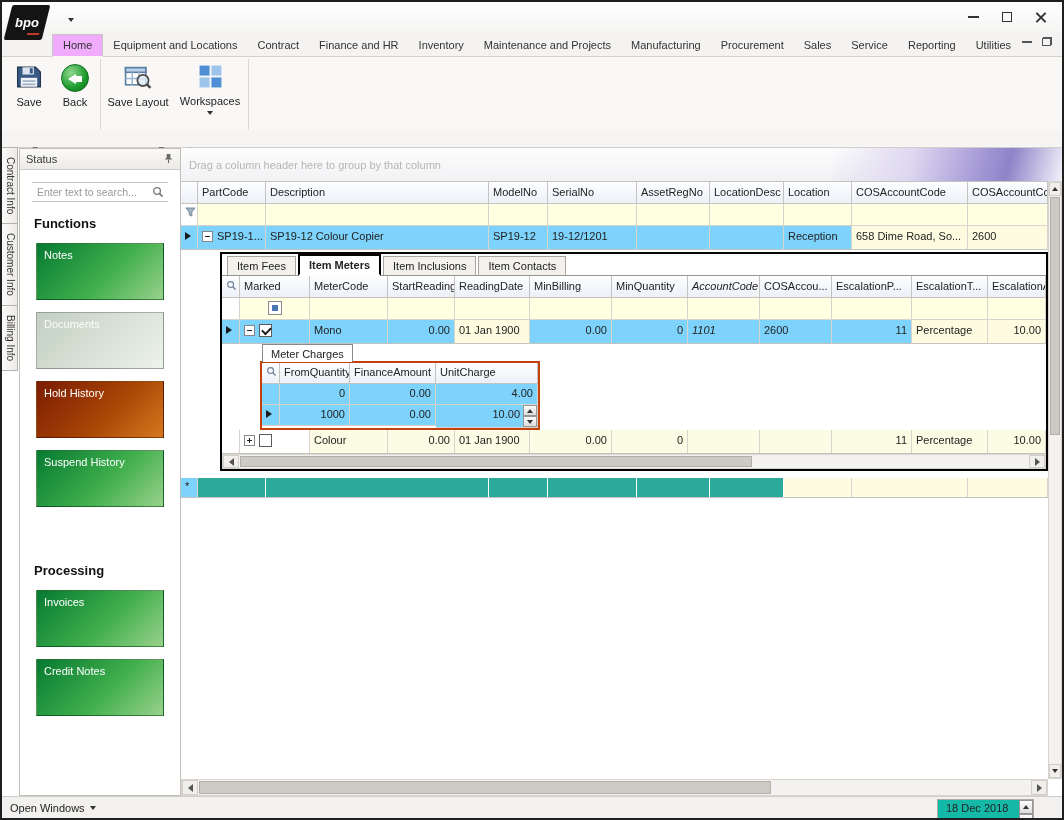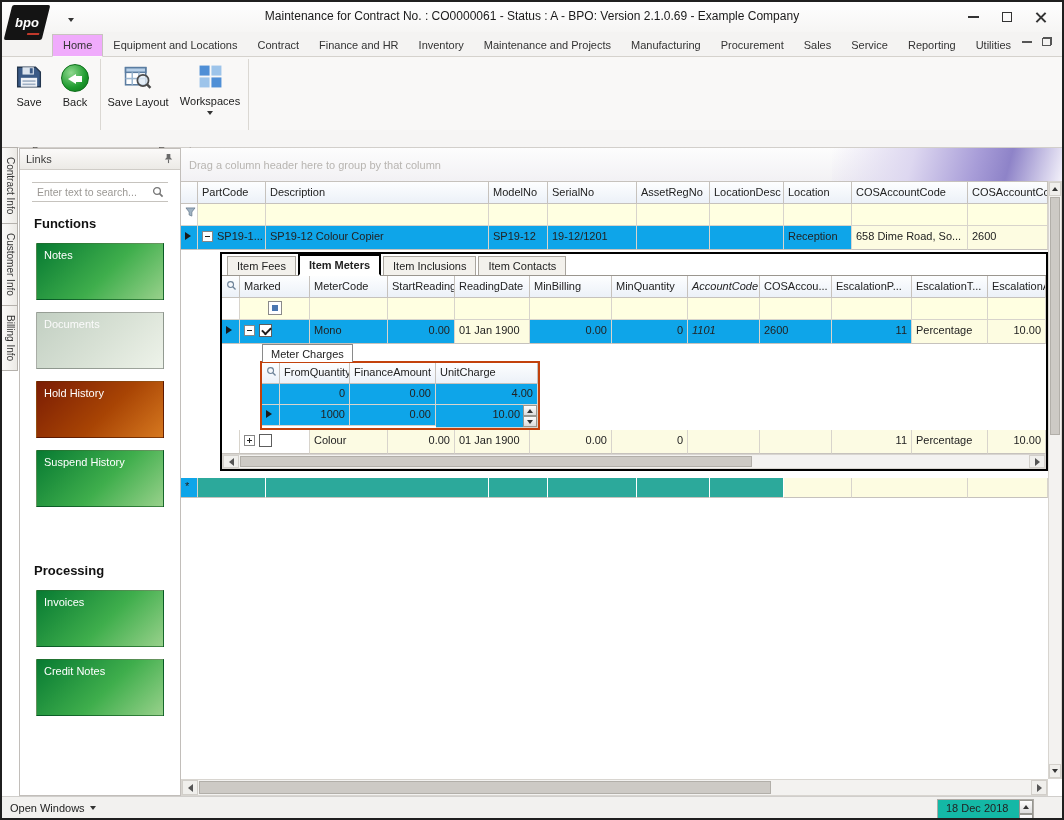--- a/index.html
+++ b/index.html
@@ -66,21 +66,21 @@
   .fn-red { background:linear-gradient(135deg,#7b1d04 0%,#a84404 55%,#d6781f 100%); }
 
   
   .main { position:absolute; left:179px; top:146px; width:881px; height:648px; background:#fff; }
   .groupby { position:relative; height:33px; background:linear-gradient(#fdfdfd,#f2f1f4); color:#b8b5b1; display:flex; align-items:center; padding-left:8px; overflow:hidden; }
   .gb-decor { position:absolute; right:0; top:0; width:230px; height:33px; background:linear-gradient(105deg, rgba(255,255,255,0) 0%, #ddd7f0 35%, #a89dd8 62%, #8e83c8 76%, #f3f1fa 100%); }
 
   .row { display:flex; }
   .hcell { background:linear-gradient(#fdfeff,#ecf1f8); border-right:1px solid #c6c2bd; border-bottom:1px solid #c6c2bd; padding:4px 4px 3px; color:#222; overflow:hidden; white-space:nowrap; height:22px; }
   .fcell { background:#ffffe1; border-right:1px solid #d8d4cc; border-bottom:1px solid #d8d4cc; height:22px; padding:3px 4px; overflow:hidden; }
-  .dcell { background:#0ea5e9; border-right:1px solid #d8d4cc; border-bottom:1px solid #c6c2bd; height:24px; padding:4px 4px; overflow:hidden; white-space:nowrap; }
+  .dcell { background:#7dd3fc; border-right:1px solid #d8d4cc; border-bottom:1px solid #c6c2bd; height:24px; padding:4px 4px; overflow:hidden; white-space:nowrap; }
   .yellow { background:#fdfce1; }
   .num { text-align:right; }
   .g-head { border-top:1px solid #c6c2bd; width:867px; }
   .g-filter,.g-data,.g-new { width:867px; }
 
   .w-ind{flex:0 0 17px;} .w-part{flex:0 0 68px;} .w-desc{flex:0 0 223px;} .w-model{flex:0 0 59px;}
   .w-serial{flex:0 0 89px;} .w-asset{flex:0 0 73px;} .w-locd{flex:0 0 74px;} .w-loc{flex:0 0 68px;}
   .w-ship{flex:0 0 116px;} .w-cos{flex:0 0 80px;}
 
   .exp { width:11px; height:11px; border:1px solid #878787; background:#fff; display:inline-block; position:relative; vertical-align:-2px; margin-right:4px; }
@@ -137,21 +137,20 @@
   .ow { display:flex; align-items:center; gap:5px; color:#222; cursor:default; }
   .date-editor { position:absolute; right:28px; top:2px; width:97px; height:30px; background:#14b8a6; border:1px solid #aeaba6; padding:2px 18px 2px 8px; }
   .date-editor .spin { width:14px; }
 </style>
 </head>
 <body>
 
 <div class="app">
 
   <div class="titlebar">
-    <div class="title-text">Maintenance for Contract No. : CO0000061 - Status : A - BPO: Version 2.1.0.69 - Example Company</div>
     <div class="win-controls">
       <div class="win-btn">
           <span class="ic-min"></span>
         </div>
       <div class="win-btn">
           <span class="ic-max"></span>
         </div>
       <div class="win-btn">
           <span class="ic-close"></span>
         </div>
@@ -240,21 +239,21 @@
   </div>
 
   <div class="side-strip">
     <div class="vtab">Contract Info</div>
     <div class="vtab">Customer Info</div>
     <div class="vtab">Billing Info</div>
   </div>
 
   <div class="links">
     <div class="lp-header">
-      <span class="t">Links</span>
+      <span class="t">Status</span>
       <span>
         <svg width="11" height="11" viewBox="0 0 12 12">
             <path d="M4 1h4v4l2 2H2l2-2z" fill="#6a6a6a"></path>
             <rect x="5.4" y="7" width="1.2" height="4" fill="#6a6a6a"></rect>
           </svg>
       </span>
     </div>
     <div class="lp-search">
       <input placeholder="Enter text to search..." style="">
       <span class="mag">

